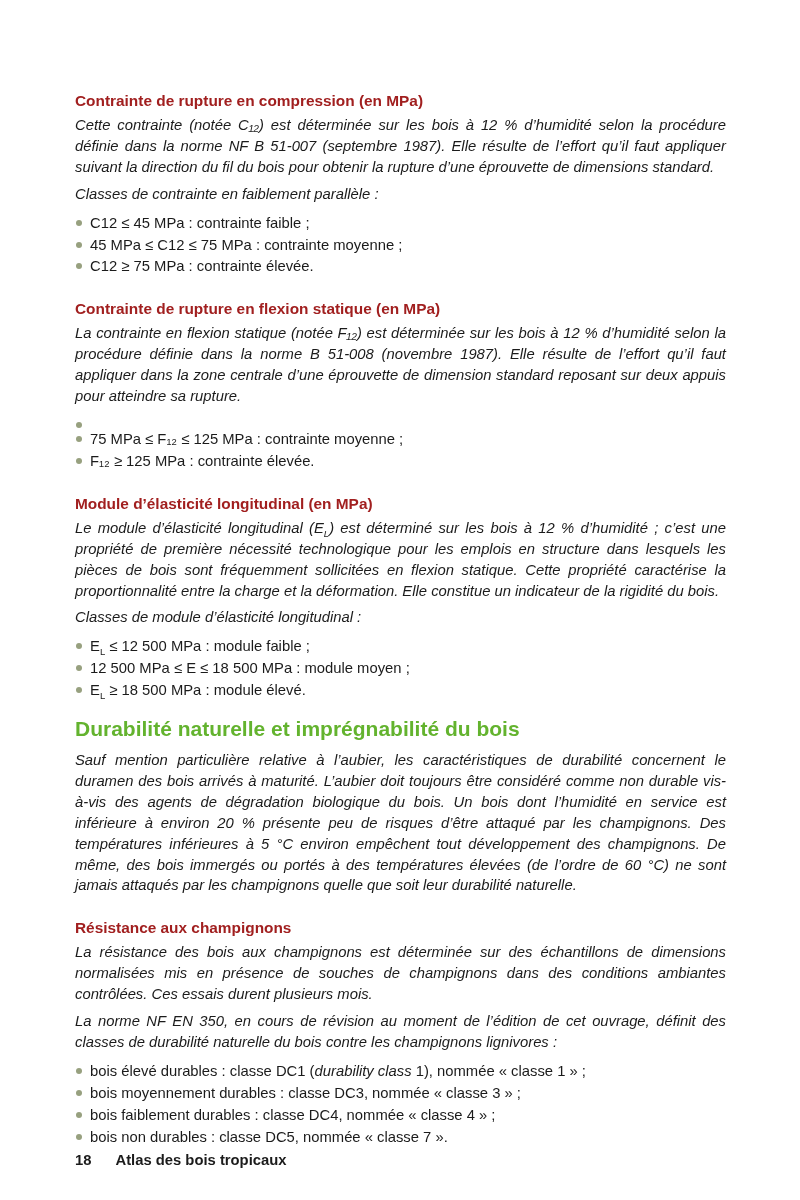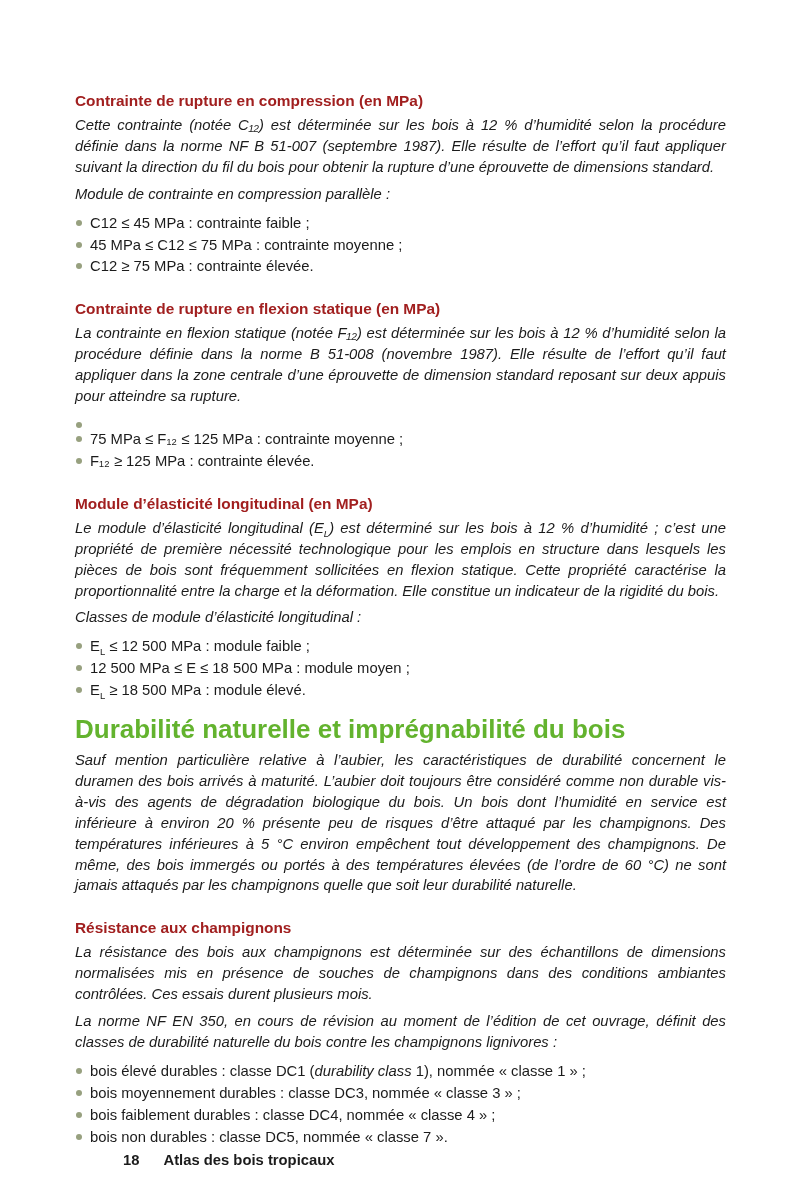--- a/index.html
+++ b/index.html
@@ -12,21 +12,21 @@
   }
   .page { position:absolute; inset:0; padding:90px 74px 0 75px; }
   h3.sec-head {
     color:var(--heading-red,#a11f1f);
     font-size:15.4px; font-weight:700; line-height:21px;
     margin:21px 0 4px;
   }
   h3.sec-head.first { margin-top:0; }
   h2.chapter-head {
     color:var(--heading-green,#63b32e);
-    font-size:26px; font-weight:700; line-height:26px;
+    font-size:21px; font-weight:700; line-height:26px;
     margin:15px 0 8px;
   }
   p {
     font-size:14.8px; line-height:20.9px; margin:0 0 6px;font-style:italic;
   }
   p.just { text-align:justify; hyphens:auto; -webkit-hyphens:auto; }
   p.classes-label { margin:2px 0 5px; }
   ul.bullets { list-style:none; margin:8px 0 3px; }
   ul.bullets li {
     display:flex; align-items:flex-start;
@@ -34,33 +34,33 @@
   }
   .dot {
     flex:0 0 auto; width:6px; height:6px; border-radius:50%;
     background:var(--bullet,#97a07f);
     margin:7px 8px 0 1px;
   }
   sub { font-size:9.5px; line-height:0; }
   i { font-style:italic; }
   .footer {
     position:absolute; left:75px; bottom:32px;
-    font-size:14.8px; font-weight:700; color:var(--text,#1b1b1b);margin-left:48px;
+    font-size:14.8px; font-weight:700; color:var(--text,#1b1b1b);
   }
   .footer .pnum { margin-right:24px; }
 </style>
 </head>
 <body>
 
 <div class="page">
 
   <section>
     <h3 class="sec-head first">Contrainte de rupture en compression (en MPa)</h3>
     <p class="just">Cette contrainte (notée C₁₂) est déterminée sur les bois à 12 % d’humidité selon la procédure définie dans la norme NF B 51-007 (septembre 1987). Elle résulte de l’effort qu’il faut appliquer suivant la direction du fil du bois pour obtenir la rupture d’une éprouvette de dimensions standard.</p>
-    <p class="classes-label">Module de contrainte en compression parallèle :</p>
+    <p class="classes-label">Classes de contrainte en faiblement parallèle :</p>
     <ul class="bullets">
       <li>
           <span class="dot"></span>
           <span class="bt">C12 ≤ 45 MPa : contrainte faible ;</span>
         </li>
       <li>
           <span class="dot"></span>
           <span class="bt">45 MPa ≤ C12 ≤ 75 MPa : contrainte moyenne ;</span>
         </li>
       <li>

